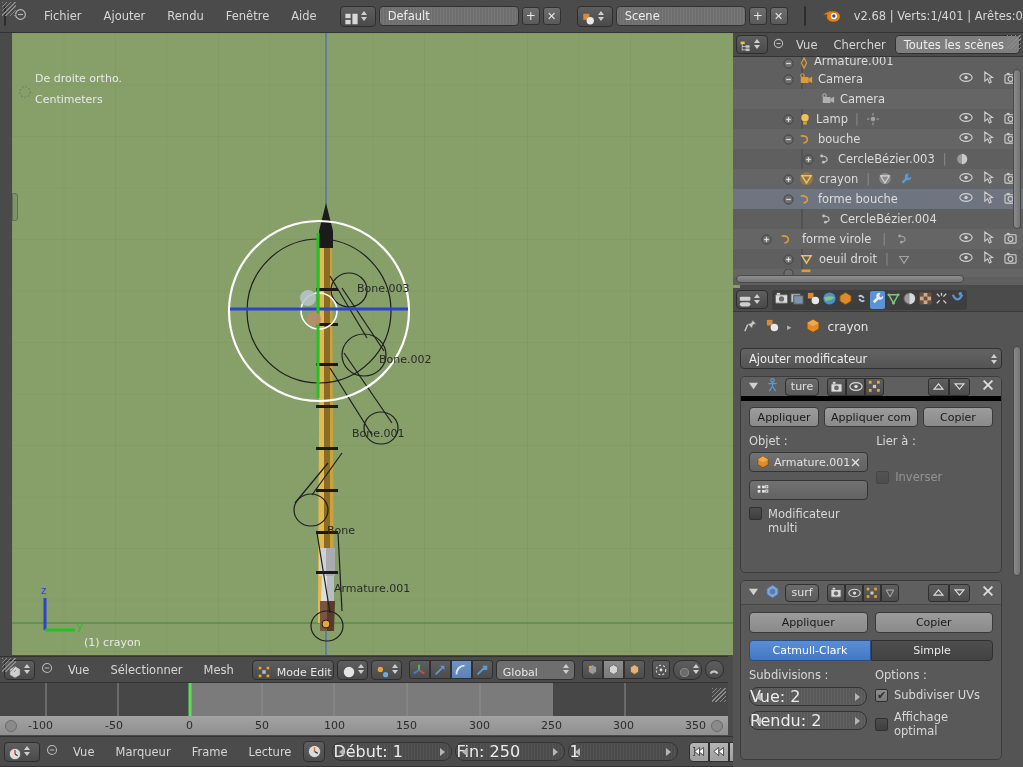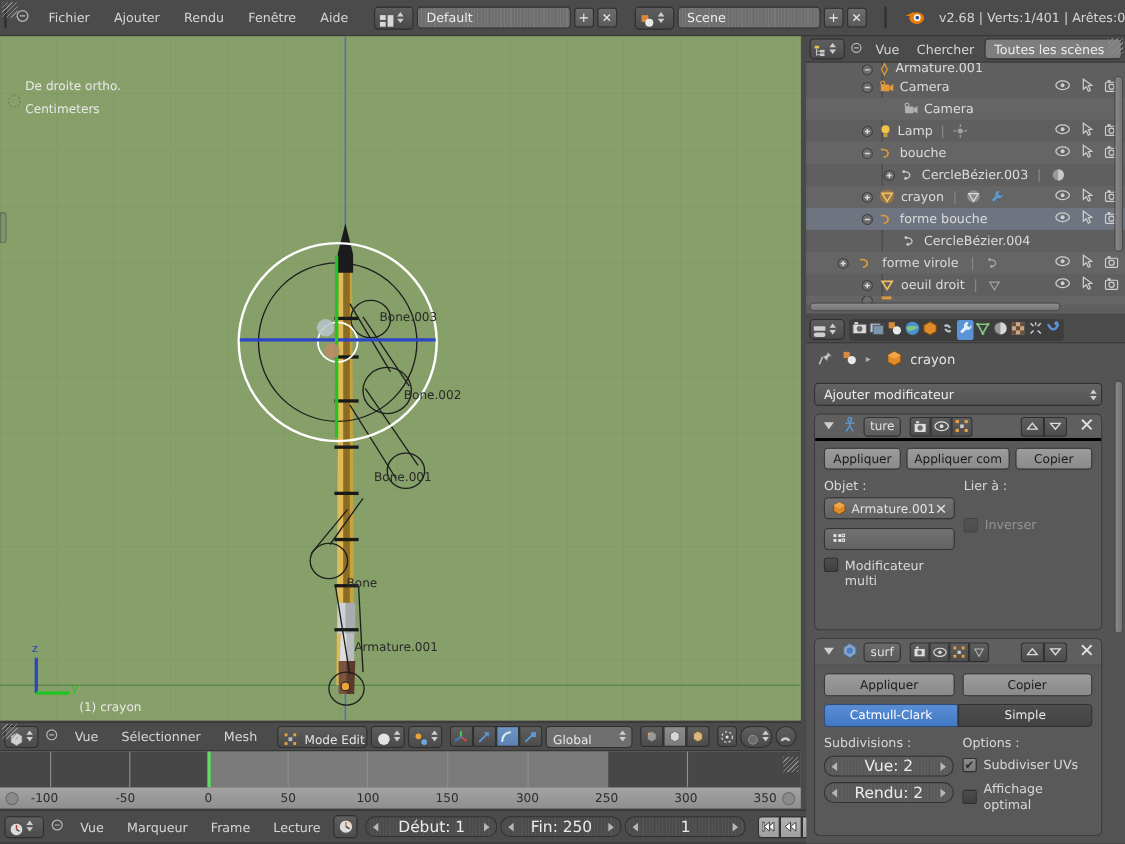--- a/index.html
+++ b/index.html
@@ -41,33 +41,33 @@
            background:linear-gradient(#6d6d6d,#5a5a5a); display:flex; align-items:center;
            justify-content:center; color:#e8e8e8; font-size:12px; }
 
   .checkbox { width:13px; height:13px; border:1px solid #2f2f2f; border-radius:2px;
               background:linear-gradient(#4e4e4e,#3f3f3f); display:inline-flex;
               align-items:center; justify-content:center; flex:none; }
   .checkbox.on { background:linear-gradient(#8d8d8d,#787878); }
   .checkbox.on::after { content:"✔"; font-size:11px; color:#2c2c2c; line-height:1; }
 
   .numfield { background:linear-gradient(#6d6d6d,#5b5b5b); border:1px solid #333;
-     border-radius:9px; height:19px; display:flex; align-items:center; justify-content:center;
-     position:relative; color:#ececec; font-size:14px;
+     border-radius:9px; height:19px; display:flex; align-items:center; justify-content:flex-start;
+     position:relative; color:#ececec; font-size:16px;
      background-image:repeating-linear-gradient(90deg,rgba(255,255,255,.05) 0 1px,transparent 1px 3px); }
   .numfield .ar { position:absolute; width:0;height:0;
       border-top:4px solid transparent;border-bottom:4px solid transparent; }
   .numfield .ar.l { left:6px; border-right:5px solid #b6b6b6; }
   .numfield .ar.r { right:6px; border-left:5px solid #b6b6b6; }
 
   .panelbox { background:#5b5b5b; border:1px solid #3c3c3c; border-radius:5px; }
   .seclabel { color:#d8d8d8; font-size:11.5px; }
 
   
-  #viewport { position:absolute; left:0; top:33px; width:728px; height:622px;
+  #viewport { position:absolute; left:12px; top:33px; width:728px; height:622px;
               background:#87a06a; overflow:hidden; }
   .vpgrid { position:absolute; inset:0; }
   .tooltabhandle { position:absolute; left:0; top:160px; width:6px; height:28px;
      background:#7d946a; border:1px solid #5e7350; border-radius:0 3px 3px 0; }
 
   
   #outliner { position:absolute; left:733px; top:33px; width:290px; height:252px; background:#5f5f5f; }
   .olrow { display:flex; align-items:center; height:20px; position:relative; font-size:11.5px; color:#dcdcdc; }
   .olrow.alt { background:#656565; }
   .olrow.sel { background:#6f7580; }
@@ -974,21 +974,21 @@
       <span style="font-size:12px;color:#e4e4e4;">crayon</span>
     </div>
 
     <div class="textfield" style="position:absolute;left:7px;top:60px;width:262px;height:21px;background:linear-gradient(#636363,#545454);justify-content:flex-start;">Ajouter modificateur</div>
     <span class="spin" style="position:absolute;right:24px;top:61px;">
         <i class="up"></i>
         <i class="dn"></i>
       </span>
 
     <div class="panelbox" style="position:absolute;left:7px;top:88px;width:262px;height:197px;background:#595959;">
-      <div style="display:flex;align-items:center;height:24px;padding:0 6px;gap:5px;background:#5f5f5f;border-bottom:3px solid #000000;border-radius:4px 4px 0 0;">
+      <div style="display:flex;align-items:center;height:24px;padding:0 6px;gap:5px;background:#5f5f5f;border-bottom:5px solid #000000;border-radius:4px 4px 0 0;">
         <span>
           <svg width="13" height="11" viewBox="0 0 14 12">
               <polygon points="2,3 12,3 7,10" fill="#cfcfcf"></polygon>
             </svg>
         </span>
         <span>
           <svg width="15" height="15" viewBox="0 0 16 16">
               <circle cx="8" cy="2.5" r="1.8" fill="none" stroke="#5b9bd5" stroke-width="1.3"></circle>
               <line x1="8" y1="4.5" x2="8" y2="9" stroke="#5b9bd5" stroke-width="1.3"></line>
               <line x1="3.5" y1="6" x2="12.5" y2="6" stroke="#5b9bd5" stroke-width="1.3"></line>

